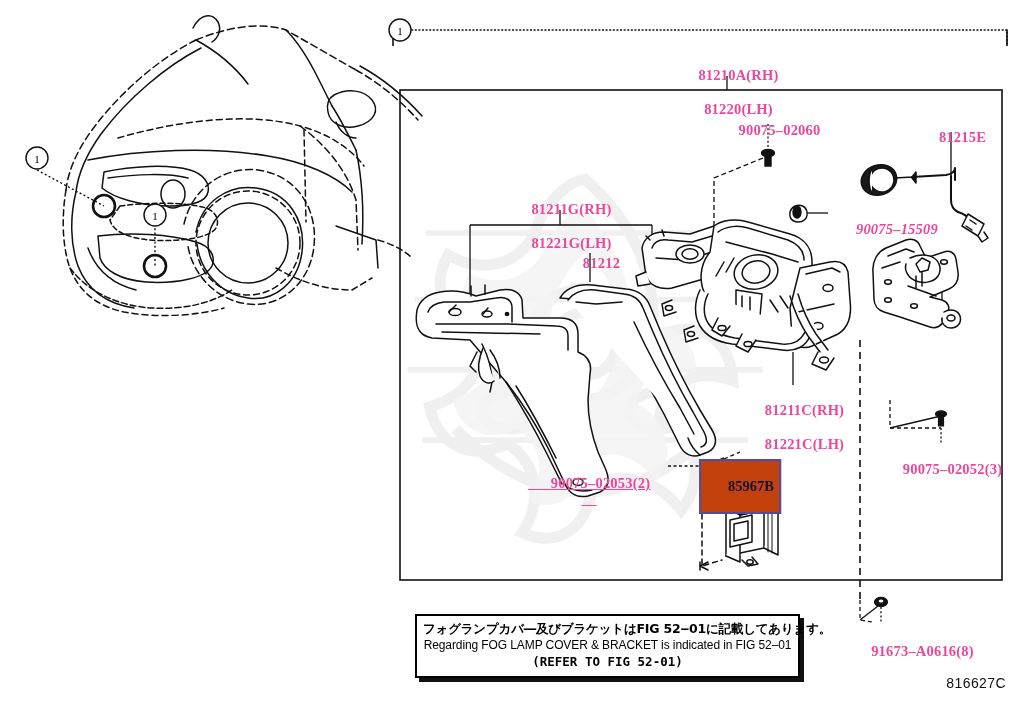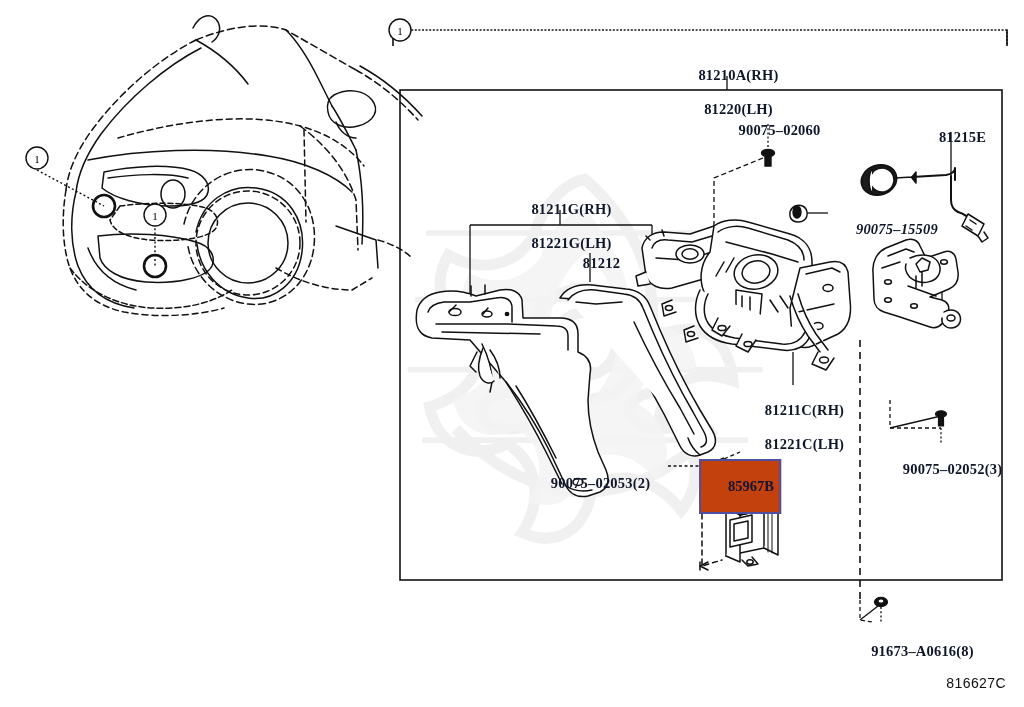--- a/index.html
+++ b/index.html
@@ -28,21 +28,21 @@
     height: 707px;
   }
   .lbl {
     position: absolute;
     font-family: "Liberation Serif", "DejaVu Serif", serif;
     font-weight: bold;
     font-size: 14.5px;
     letter-spacing: 0.2px;
     white-space: pre;
     line-height: 16px;
-    color: #0f172a;
+    color: #ec4899;
   }
   .lbl.two {
     line-height: 17px;
   }
   .lbl.ctr { transform: translateX(-50%); text-align: center; }
 
   
   .badge {
     position: absolute;
     background: #c2410c;
@@ -521,33 +521,38 @@
 
     <div class="lbl two ctr" style="left:793px; top:385px;">
       <span>81211C(RH)</span><br>
       <span>81221C(LH)</span>
     </div>
 
     <div class="lbl ctr" style="left:941px; top:445px;">
       <span>90075‒02052(3)</span>
     </div>
 
-    <div class="lbl ctr" style="left:589px; top:459px;">
+    <div class="lbl ctr" style="left:589px; top:459px;text-decoration:underline;">
       <span>90075‒02053(2)</span>
     </div>
 
     <div class="badge" style="left:740px; top:459px; transform:translateX(-50%);">
       <span>85967B</span>
     </div>
 
     <div class="lbl ctr" style="left:911px; top:627px;">
       <span>91673‒A0616(8)</span>
     </div>
 
     <div class="callout-num" style="left:400px; top:31px;">1</div>
     <div class="callout-num" style="left:37px; top:159px;">1</div>
     <div class="callout-num" style="left:155px; top:216px;">1</div>
   </div>
 
+  <div class="notebox">
+    <div class="note-jp">フォグランプカバ―及びブラケットはFIG 52‒01に記載してあります。</div>
+    <div class="note-en">Regarding FOG LAMP COVER &amp; BRACKET is indicated in FIG 52‒01</div>
+    <div class="note-ref">(REFER TO FIG 52-01)</div>
+  </div>
 
   <div class="figcode">816627C</div>
 
 </div>
 
 </body></html>

